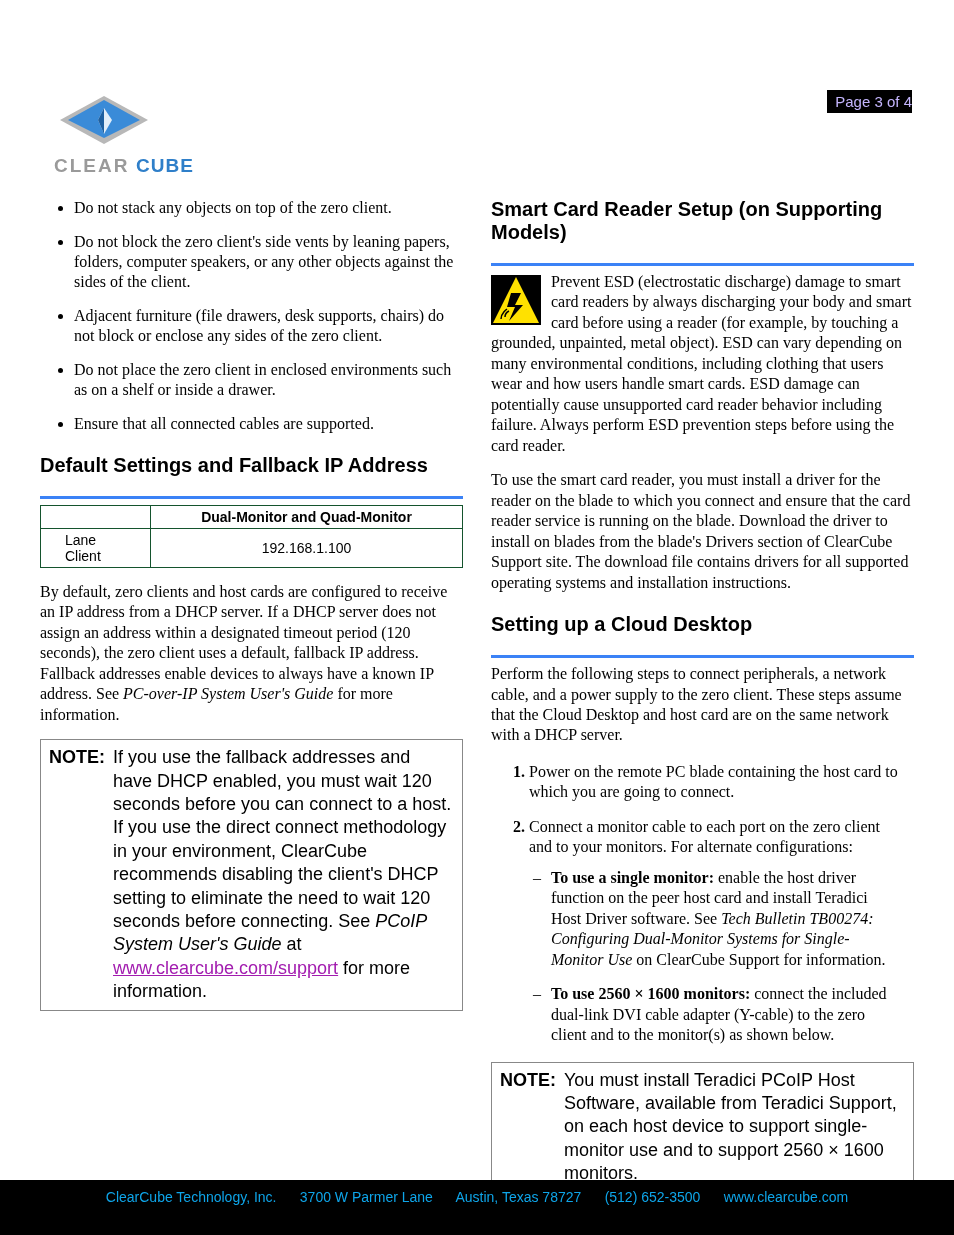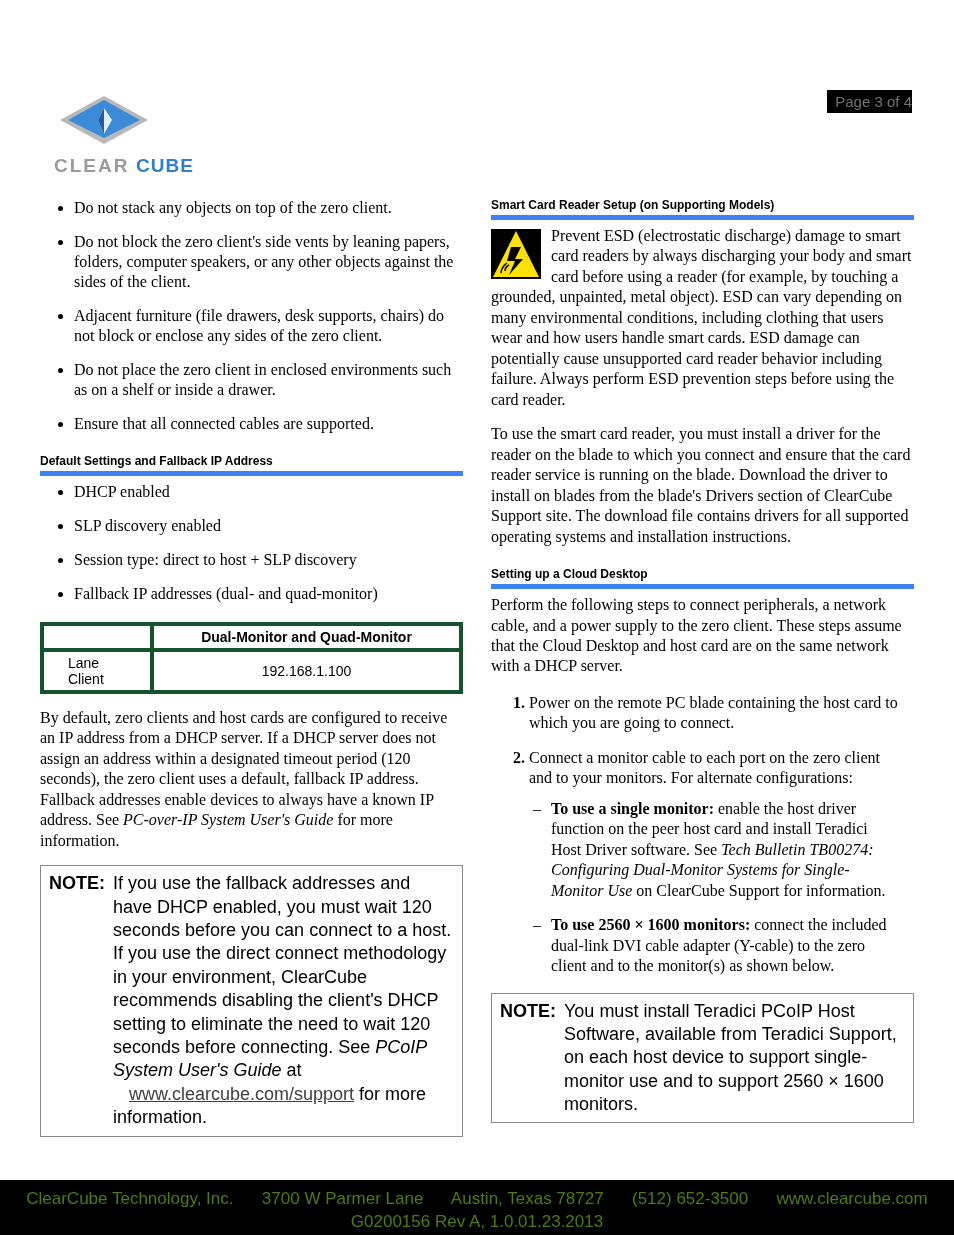--- a/index.html
+++ b/index.html
@@ -20,21 +20,21 @@
     position: absolute;
     top: 0;
     left: 0;
     padding: 86px 40px 0 40px;
   }
   .page-number {
     position: absolute;
     top: 90px;
     right: 42px;
     background: #000;
-    color: #737373;
+    color: #c4b5fd;
     font-family: Arial, Helvetica, sans-serif;
     font-size: 15px;
     padding: 3px 0 3px 8px;
   }
   .logo {
     position: absolute;
     top: 94px;
     left: 54px;
   }
   .logo svg { display: block; }
@@ -45,74 +45,74 @@
     right: 40px;
     display: flex;
     gap: 28px;
   }
   .col { width: 424px; }
   ul.bullets { margin: 0 0 18px 0; padding-left: 34px; }
   ul.bullets li { margin-bottom: 14px; line-height: 1.25; }
   h2.section {
     font-family: Arial, Helvetica, sans-serif;
     font-weight: bold;
-    font-size: 12px;
+    font-size: 20px;
     margin: 20px 0 6px 0;
-    padding-bottom: 3px;
-    border-bottom: 5px solid #3b82f6;
+    padding-bottom: 19px;
+    border-bottom: 3px solid #3b82f6;
   }
   table.ip {
     border-collapse: collapse;
     width: 100%;
     font-family: Arial, Helvetica, sans-serif;
     font-size: 14px;
     margin: 6px 0 14px 0;
   }
   table.ip th, table.ip td {
-    border: 4px solid #14532d;
+    border: 1px solid #14532d;
     padding: 3px 24px;
     text-align: center;
   }
   table.ip th { font-weight: bold; }
   table.ip td.rowh { text-align: left; font-weight: normal; }
   p.body { margin: 0 0 14px 0; line-height: 1.28; }
   .italic { font-style: italic; }
   .note {
     border: 1px solid #888;
     padding: 6px 8px;
     font-family: Arial, Helvetica, sans-serif;
     font-size: 18px;
     line-height: 1.3;
     display: flex;
     gap: 8px;
   }
   .note .note-label { font-weight: bold; white-space: nowrap; }
-  .note a { color: #404040; text-decoration: underline; margin-left: 16px; }
+  .note a { color: #a21caf; text-decoration: underline; }
   .esd-icon {
     float: left;
     width: 50px;
     height: 50px;
     margin: 3px 10px 2px 0;
   }
   ol.steps { margin: 16px; padding-left: 22px; }
   ol.steps > li { margin-bottom: 14px; line-height: 1.28; }
   ol.steps > li::marker { font-weight: bold; }
   ul.dash { list-style: none; padding-left: 22px; margin: 10px 0 0 0; }
   ul.dash > li { position: relative; margin-bottom: 14px; line-height: 1.28; }
   ul.dash > li::before { content: "–"; position: absolute; left: -18px; }
   .bold { font-weight: bold; }
   .footer {
     position: absolute;
     left: 0; right: 0;
     bottom: 0;
     height: 55px;
     background: #000;
-    color: #4d7c0f;
-    font-family: Arial, Helvetica, sans-serif;
-    font-size: 17px;
+    color: #0ea5e9;
+    font-family: Arial, Helvetica, sans-serif;
+    font-size: 14px;
     text-align: center;
     padding-top: 8px;
     line-height: 1.35;
   }
   .footer .row { white-space: pre; }
 </style>
 </head>
 <body>
 
 <div class="page">
@@ -136,26 +136,20 @@
       <ul class="bullets">
         <li>Do not stack any objects on top of the zero client.</li>
         <li>Do not block the zero client's side vents by leaning papers, folders, computer speakers, or any other objects against the sides of the client.</li>
         <li>Adjacent furniture (file drawers, desk supports, chairs) do not block or enclose any sides of the zero client.</li>
         <li>Do not place the zero client in enclosed environments such as on a shelf or inside a drawer.</li>
         <li>Ensure that all connected cables are supported.</li>
       </ul>
 
       <h2 class="section">Default Settings and Fallback IP Address</h2>
 
-      <ul class="bullets">
-        <li>DHCP enabled</li>
-        <li>SLP discovery enabled</li>
-        <li>Session type: direct to host + SLP discovery</li>
-        <li>Fallback IP addresses (dual- and quad-monitor)</li>
-      </ul>
 
       <table class="ip">
         <tbody>
             <tr>
           <th style="width:110px;"></th>
           <th>Dual-Monitor and Quad-Monitor</th>
         </tr>
         <tr>
           <td class="rowh">Lane Client</td>
           <td>192.168.1.100</td>
@@ -214,14 +208,13 @@
       <div class="note" style="margin-top:8px">
         <div class="note-label">NOTE:</div>
         <div>You must install Teradici PCoIP Host Software, available from Teradici Support, on each host device to support single-monitor use and to support 2560 × 1600 monitors.</div>
       </div>
     </div>
   </div>
 </div>
 
 <div class="footer">
   <div class="row">ClearCube Technology, Inc.      3700 W Parmer Lane      Austin, Texas 78727      (512) 652-3500      www.clearcube.com</div>
-  <div>G0200156 Rev A, 1.0.01.23.2013</div>
 </div>
 
 </body></html>

